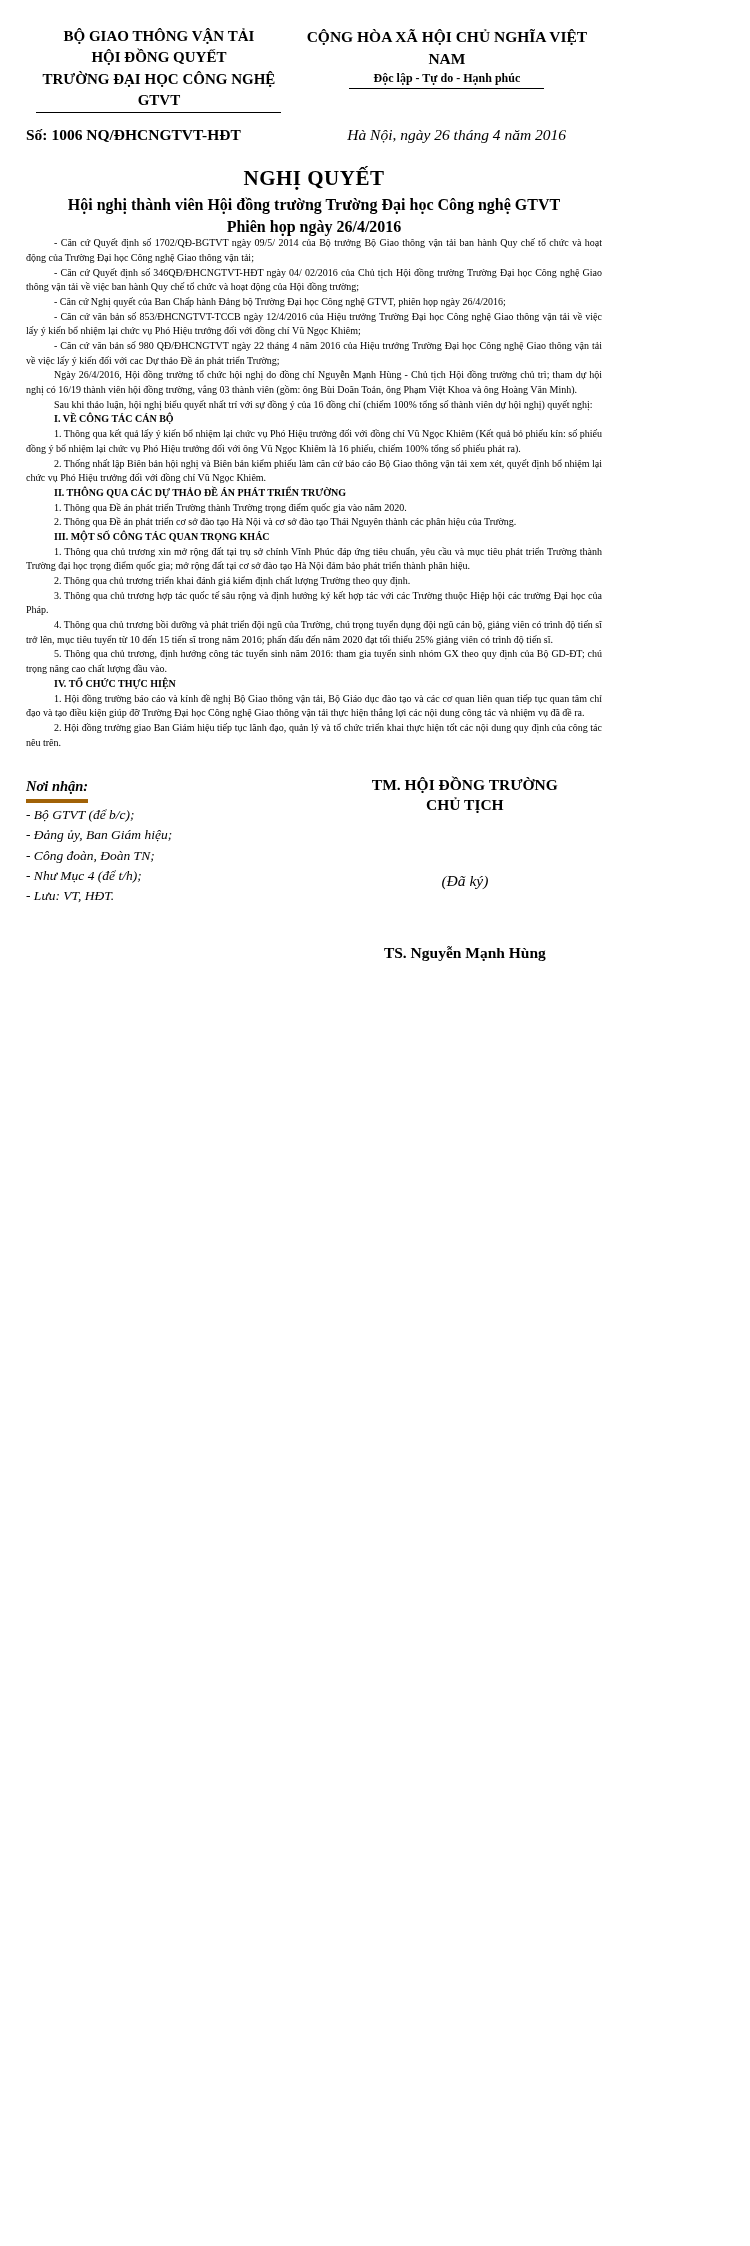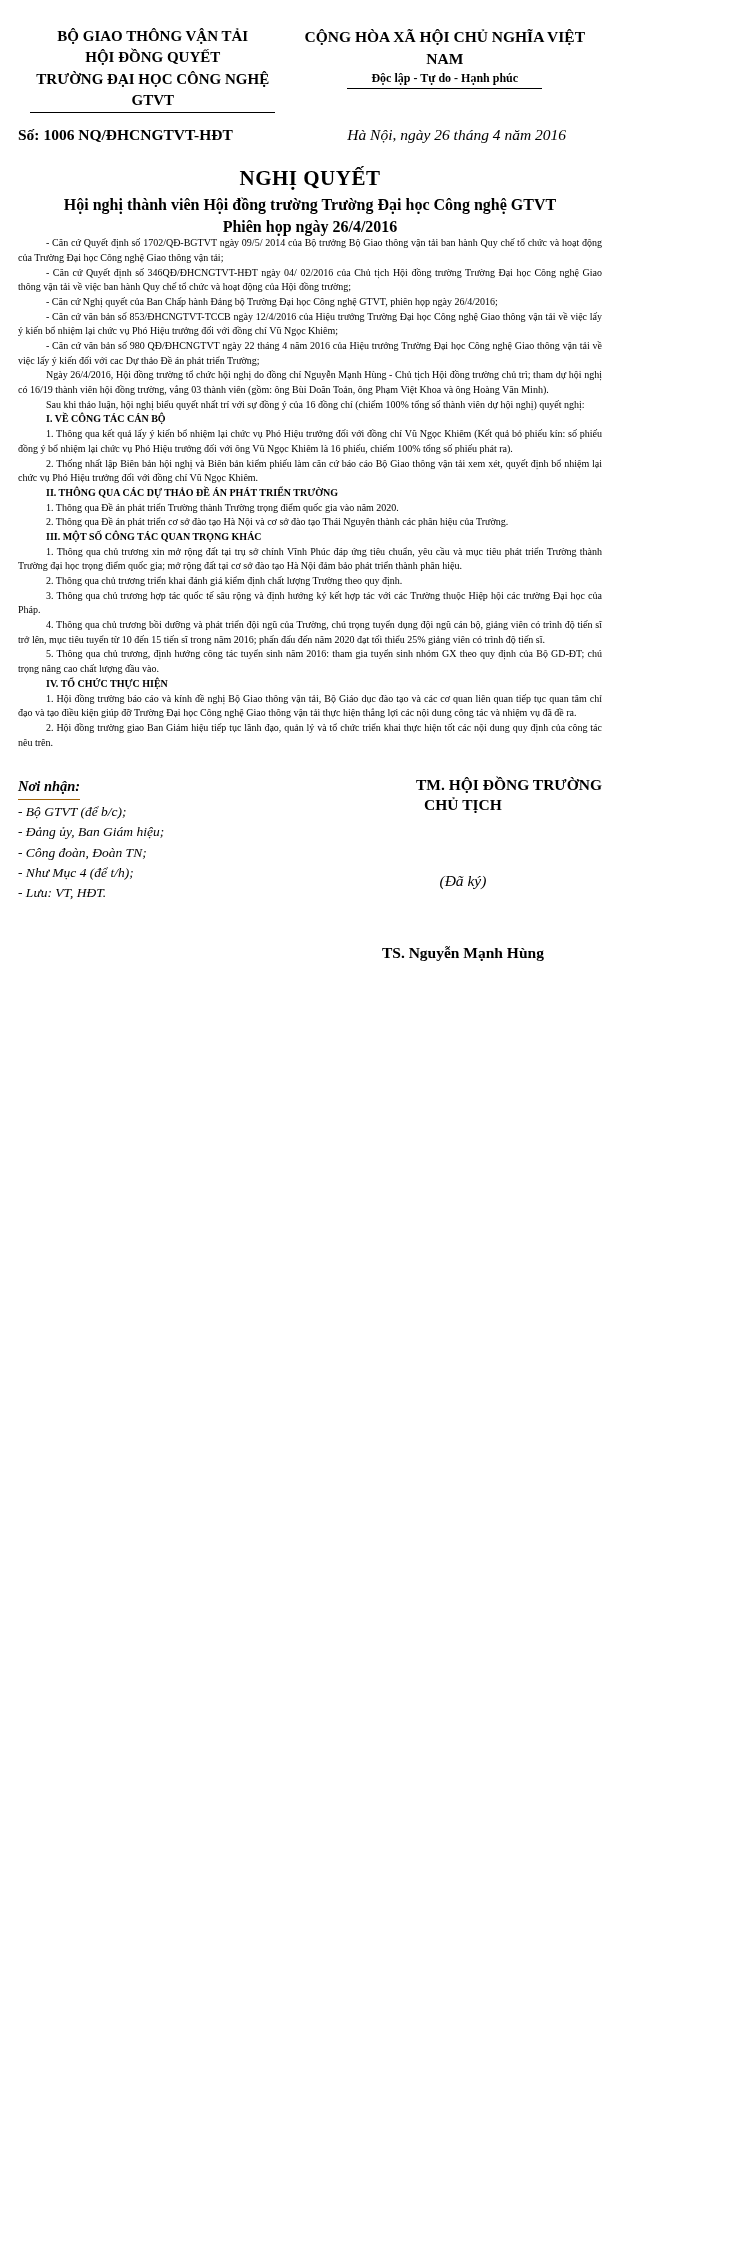--- a/index.html
+++ b/index.html
@@ -9,21 +9,21 @@
   }
   body {
     width: 750px;
     font-family: "Liberation Serif", serif;
     color: #000000;
   }
   .page {
     width: 644px;
     min-height: 2246px;
     box-sizing: border-box;
-    padding: 26px 42px 20px 18px;
+    padding: 26px 42px 20px 26px;
     position: relative;
   }
   
   .header {
     display: flex;
     align-items: flex-start;
     justify-content: space-between;
   }
   .header-left {
     width: 300px;
@@ -119,35 +119,34 @@
   .recipients {
     width: 330px;
     font-size: 13.5px;
     line-height: 1.5;
   }
   .recipients .rec-title {
     font-weight: bold;
     font-style: italic;
     font-size: 14.5px;
     display: inline-block;
-    border-bottom: 1px solid #a16207;
+    border-bottom: 4px solid #a16207;
     padding-bottom: 1px;
     margin-bottom: 2px;
   }
   .recipients .rec-item {
     font-style: italic;
   }
   .signer {
     width: 300px;
     text-align: center;
     font-size: 15.5px;
   }
   .signer .s1 {
     font-weight: bold;
-    text-align: right;
   }
   .signer .s2 {
     font-weight: bold;
     margin-top: 2px;
   }
   .signer .s3 {
     font-style: italic;
     margin-top: 58px;
   }
   .signer .s4 {

